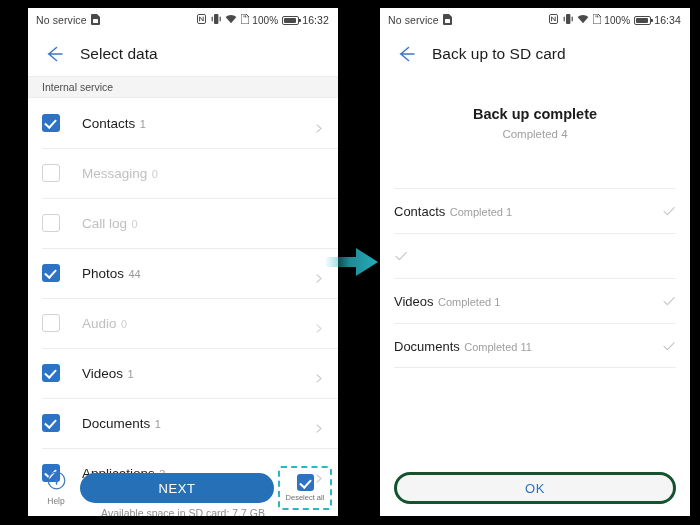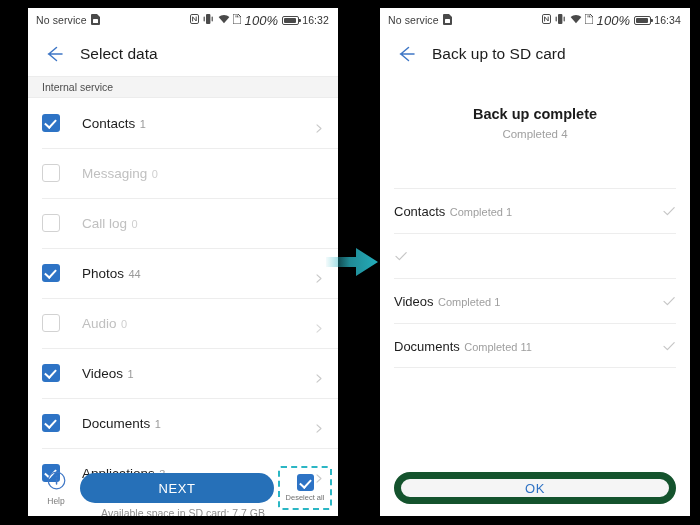--- a/index.html
+++ b/index.html
@@ -29,21 +29,21 @@
     display: flex;
     align-items: center;
     padding: 0 9px 0 8px;
     font-size: 10.5px;
     color: #3b3b3b;
     letter-spacing: .1px;
   }
   .sb-left { display: flex; align-items: center; gap: 4px; }
   .sb-right { margin-left: auto; display: flex; align-items: center; gap: 3.5px; }
   .sb-time { font-size: 10.5px; color: #343434; }
-  .sb-pct { font-size: 13px; color: #343434; font-style: italic; }
+  .sb-pct { font-size: 10px; color: #343434; }
   .ico { display: inline-block; vertical-align: middle; }
 
   
   .batt {
     width: 17px; height: 9px;
     border: 1.2px solid #4a4a4a; border-radius: 2px;
     position: relative; display: inline-block;
   }
   .batt::after {
     content: ""; position: absolute; right: -3px; top: 2.2px;
@@ -187,21 +187,21 @@
   .tick { width: 14px; height: 14px; flex: 0 0 auto; }
   .ok-bar {
     position: absolute; left: 0; right: 0; bottom: 0;
     height: 56px;
     display: flex; align-items: center; justify-content: center;
     padding: 0 14px;
   }
   .ok-btn {
     width: 100%; height: 32px;
     background: #f5f5f5;
-    border: 7px solid #14532d;
+    border: 3px solid #14532d;
     border-radius: 17px;
     color: #2f72c4;
     font-family: inherit;
     font-size: 13px;
     letter-spacing: .5px;
     display: flex; align-items: center; justify-content: center;
   }
 
   
   .flow-arrow {

